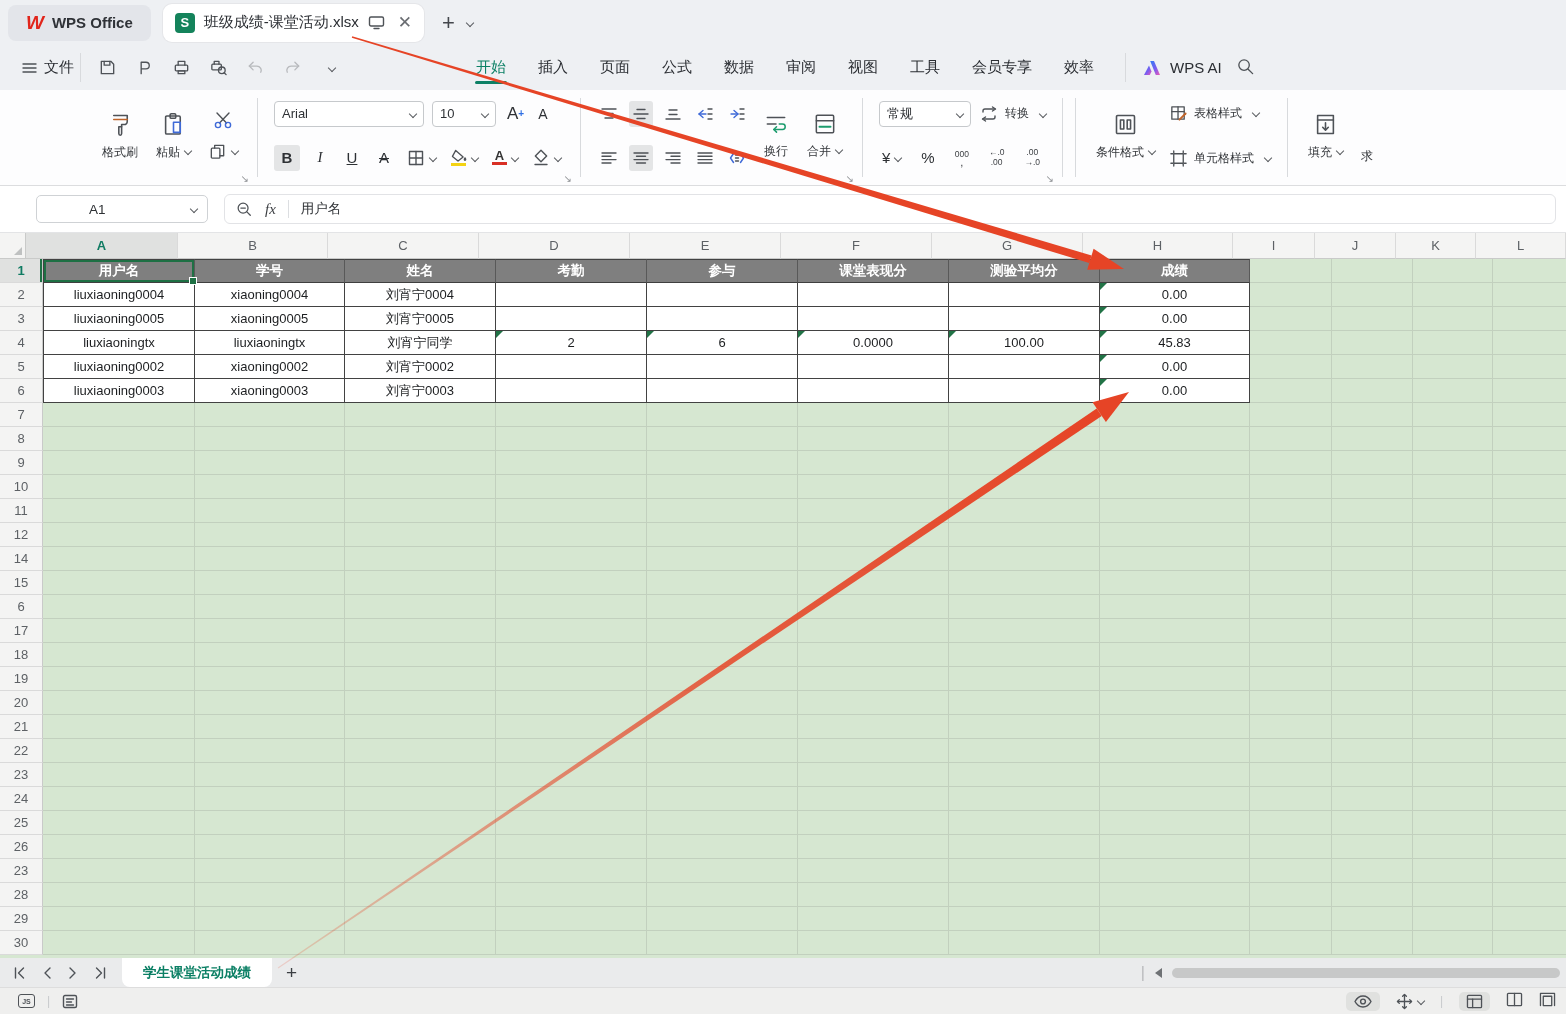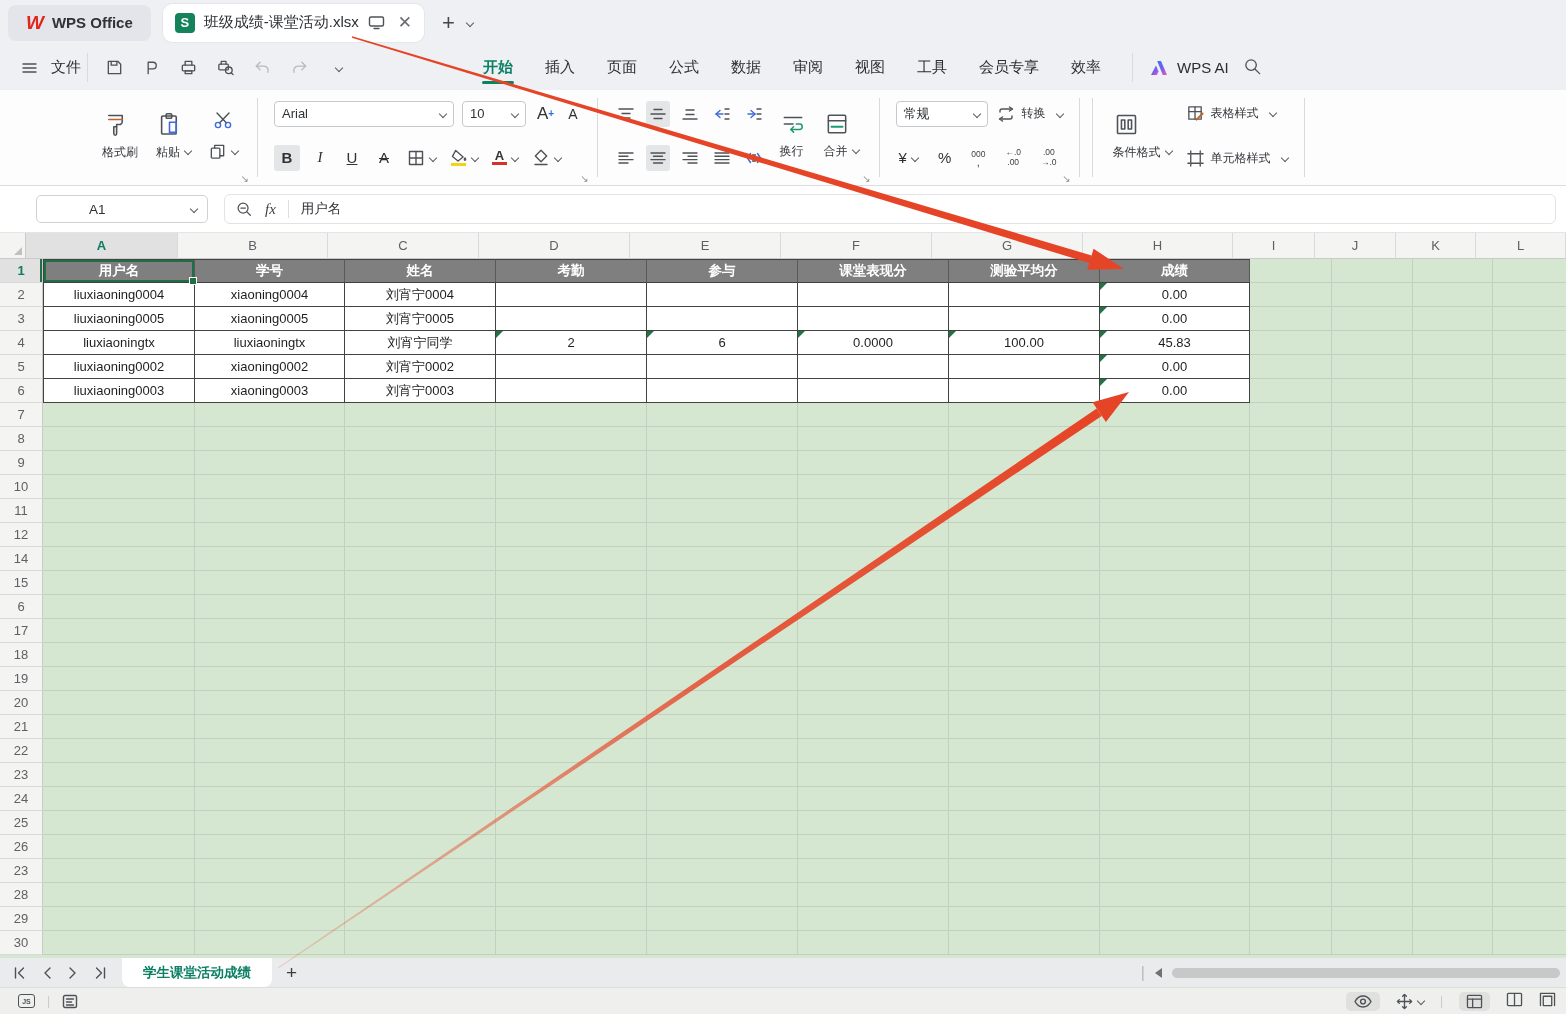--- a/index.html
+++ b/index.html
@@ -12,34 +12,34 @@
   .titlebar{position:absolute;top:0;left:0;right:0;height:45px;display:flex;align-items:center;background:#eef0f3}
   .home-btn{display:flex;align-items:center;gap:8px;height:36px;margin-left:8px;padding:0 18px;background:#e3e5ea;border-radius:8px;font-size:15px;font-weight:700;color:#2f3237}
   .wlogo{color:#e1251b;font-weight:900;font-size:19px;font-style:italic}
   .doc-tab{display:flex;align-items:center;gap:9px;height:38px;margin-left:12px;padding:0 12px;background:#fff;border-radius:9px;box-shadow:0 0 0 1px #e5e6e9}
   .s-icon{width:20px;height:20px;border-radius:4px;background:#14835b;color:#fff;font-weight:700;font-size:13px;display:flex;align-items:center;justify-content:center}
   .doc-title{font-size:15px;color:#2b2e33}
   .tab-close{font-size:17px;color:#6a6d72;margin-left:4px;cursor:default}
   .plus{font-size:22px;color:#44474c;margin-left:18px;line-height:1}
   
   .menubar{position:absolute;top:45px;left:0;right:0;height:45px;display:flex;align-items:center;background:#eef0f3;font-size:15px}
-  .file-btn{display:flex;align-items:center;gap:14px;margin-left:22px;color:#2b2e33}
+  .file-btn{display:flex;align-items:center;gap:7px;margin-left:22px;color:#2b2e33}
   .qat{display:flex;align-items:center;gap:13px;margin-left:8px}
   .qat .qbtn{display:flex;align-items:center;justify-content:center;width:24px;height:24px}
   .menu-items{display:flex;align-items:center;margin-left:120px;gap:2px}
   .menu-item{padding:9px 15px;color:#2b2e33;position:relative;white-space:nowrap}
-  .menu-item.active{color:#0c8065;font-weight:700}
+  .menu-item.active{color:#0c8065;font-weight:400}
   .menu-item.active::after{content:"";position:absolute;left:14px;right:14px;bottom:2px;height:3px;border-radius:2px;background:#0c8065}
   .ai-area{display:flex;align-items:center;gap:8px;margin-left:10px;font-size:15px;color:#2b2e33}
   
   .ribbon{position:absolute;top:90px;left:0;right:0;height:96px;background:#fdfdfe;border-bottom:1px solid #dcdddf;display:flex;align-items:stretch;padding-left:88px}
   .rg{position:relative;display:flex;align-items:center;gap:10px;padding:8px 10px 12px 10px}
   .expand{position:absolute;right:2px;bottom:1px;font-size:10px;color:#8b8e92}
   .rcol{display:flex;flex-direction:column;align-items:center;justify-content:space-between;height:72px}
-  .rbtn{display:flex;flex-direction:column;justify-content:center;gap:6px;font-size:12px;color:#33363a;padding:2px 4px;border-radius:4px}
+  .rbtn{display:flex;flex-direction:column;align-items:center;justify-content:center;gap:6px;font-size:12px;color:#33363a;padding:2px 4px;border-radius:4px}
   .minibtn{display:flex;align-items:center;justify-content:center;height:26px;padding:0 3px;border-radius:3px}
   .minibtn.active{background:#e4e5e6}
   .rows2{display:flex;flex-direction:column;justify-content:space-between;height:70px}
   .rrow{display:flex;align-items:center;gap:8px}
   .combo{display:flex;align-items:center;justify-content:space-between;height:26px;border:1px solid #c6c9cc;border-radius:4px;padding:0 7px;font-size:13px;color:#2e3135;background:#fff}
   .tglyph{font-size:15px;color:#2e3135}
   .colorbar{display:block;width:15px;height:3px;margin-top:1px}
   .twoL{display:flex;flex-direction:column;align-items:center;font-size:8.5px;line-height:1.15;color:#3c3f43}
   .lblbtn{display:flex;align-items:center;gap:6px;font-size:12px;color:#33363a;white-space:nowrap}
   
@@ -230,21 +230,21 @@
             <i class="cv"></i>
           </span>
       </div>
       <span class="expand">↘</span>
     </div>
     <div class="vdiv"></div>
 
     <div class="rg">
       <div class="rows2">
         <div class="rrow">
-          <div class="combo" style="width:180px">
+          <div class="combo" style="width:150px">
               <span>Arial</span>
               <i class="cv"></i>
             </div>
           <div class="combo" style="width:64px">
               <span>10</span>
               <i class="cv"></i>
             </div>
           <span class="minibtn">
               <span class="tglyph" style="font-size:17px">A</span>
               <sup style="color:#2f6fe4;font-size:10px;font-weight:700">+</sup>
@@ -496,20 +496,34 @@
               <line x1="16" y1="5" x2="18" y2="5"></line>
               <line x1="16" y1="15" x2="18" y2="15"></line>
             </svg>
             <span>单元格样式</span>
             <i class="cv"></i>
           </span>
       </div>
     </div>
     <div class="vdiv"></div>
 
+    <div class="rg">
+      <div class="rbtn">
+        <svg class="ic" width="27" height="27" viewBox="0 0 24 24">
+            <rect x="5" y="4" width="14" height="16"></rect>
+            <line x1="5" y1="8" x2="19" y2="8"></line>
+            <line x1="12" y1="10.5" x2="12" y2="16.5"></line>
+            <path d="M9.5 14.5l2.5 2.5 2.5-2.5"></path>
+          </svg>
+        <span><span>填充</span><i class="cv"></i></span>
+      </div>
+      <div class="rbtn" style="align-self:flex-end;margin-bottom:6px">
+        <span>求</span>
+      </div>
+    </div>
   </section>
 
   <section class="formulabar">
     <div class="namebox">
       <span>A1</span>
         <i class="cv"></i>
     </div>
     <div class="fxbox">
       <svg class="ic" width="18" height="18" viewBox="0 0 20 20">
           <circle cx="9" cy="9" r="5.5"></circle>

